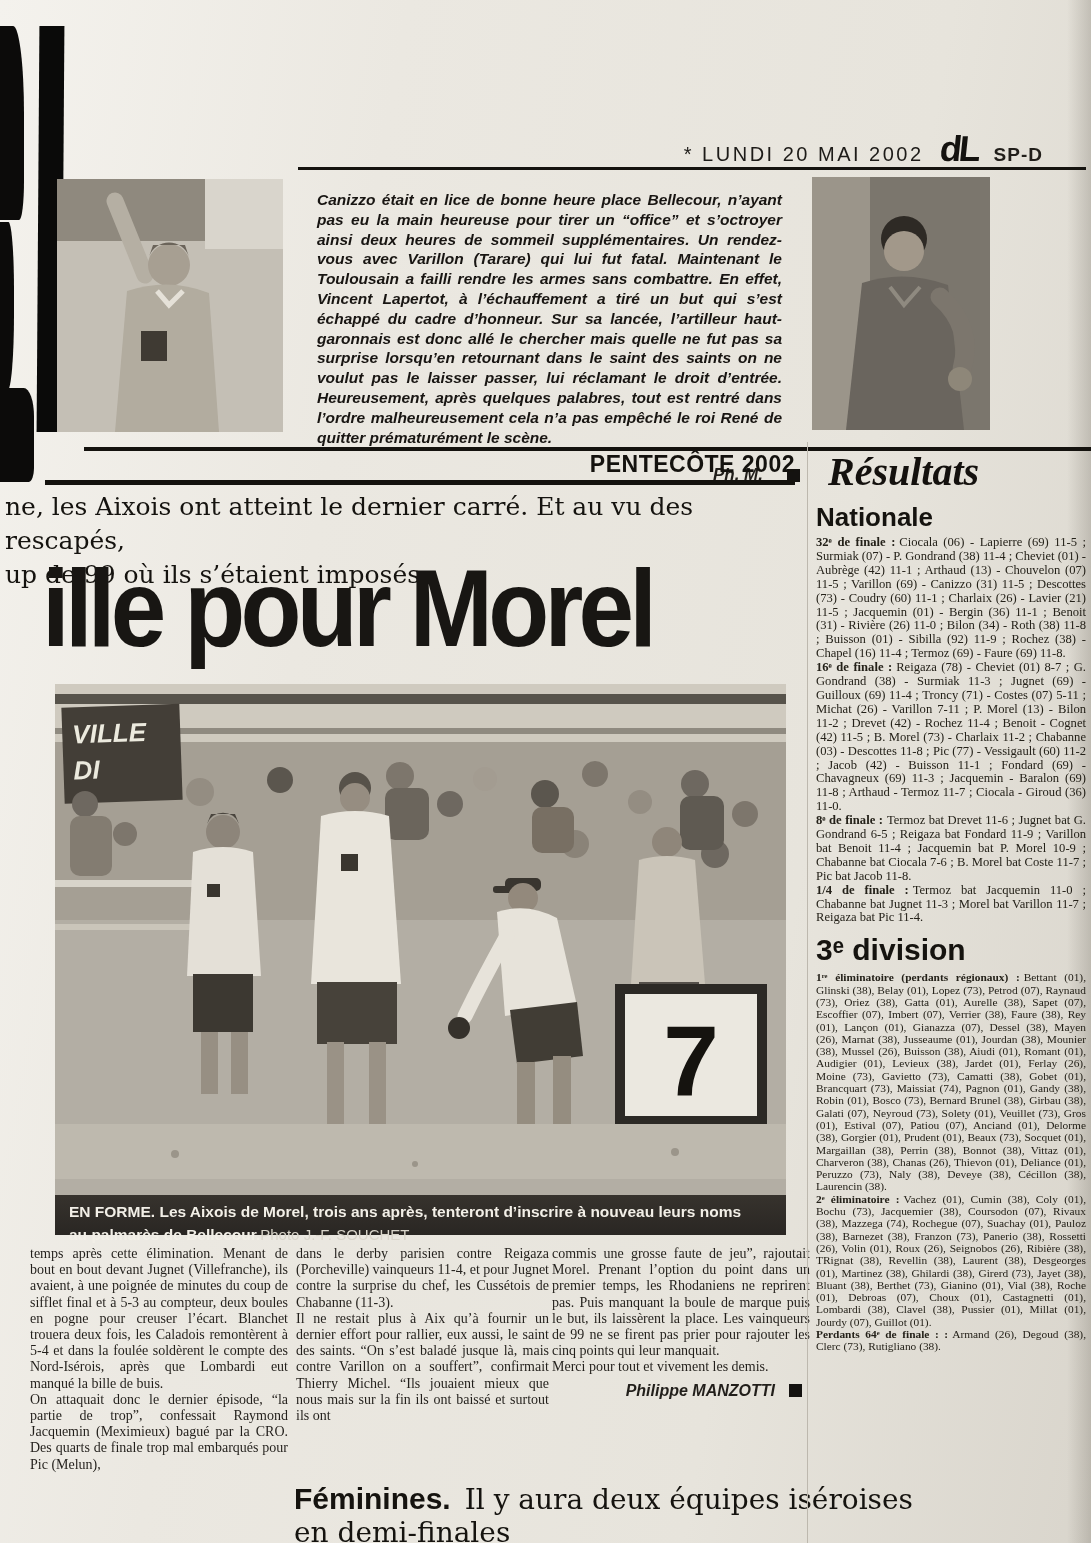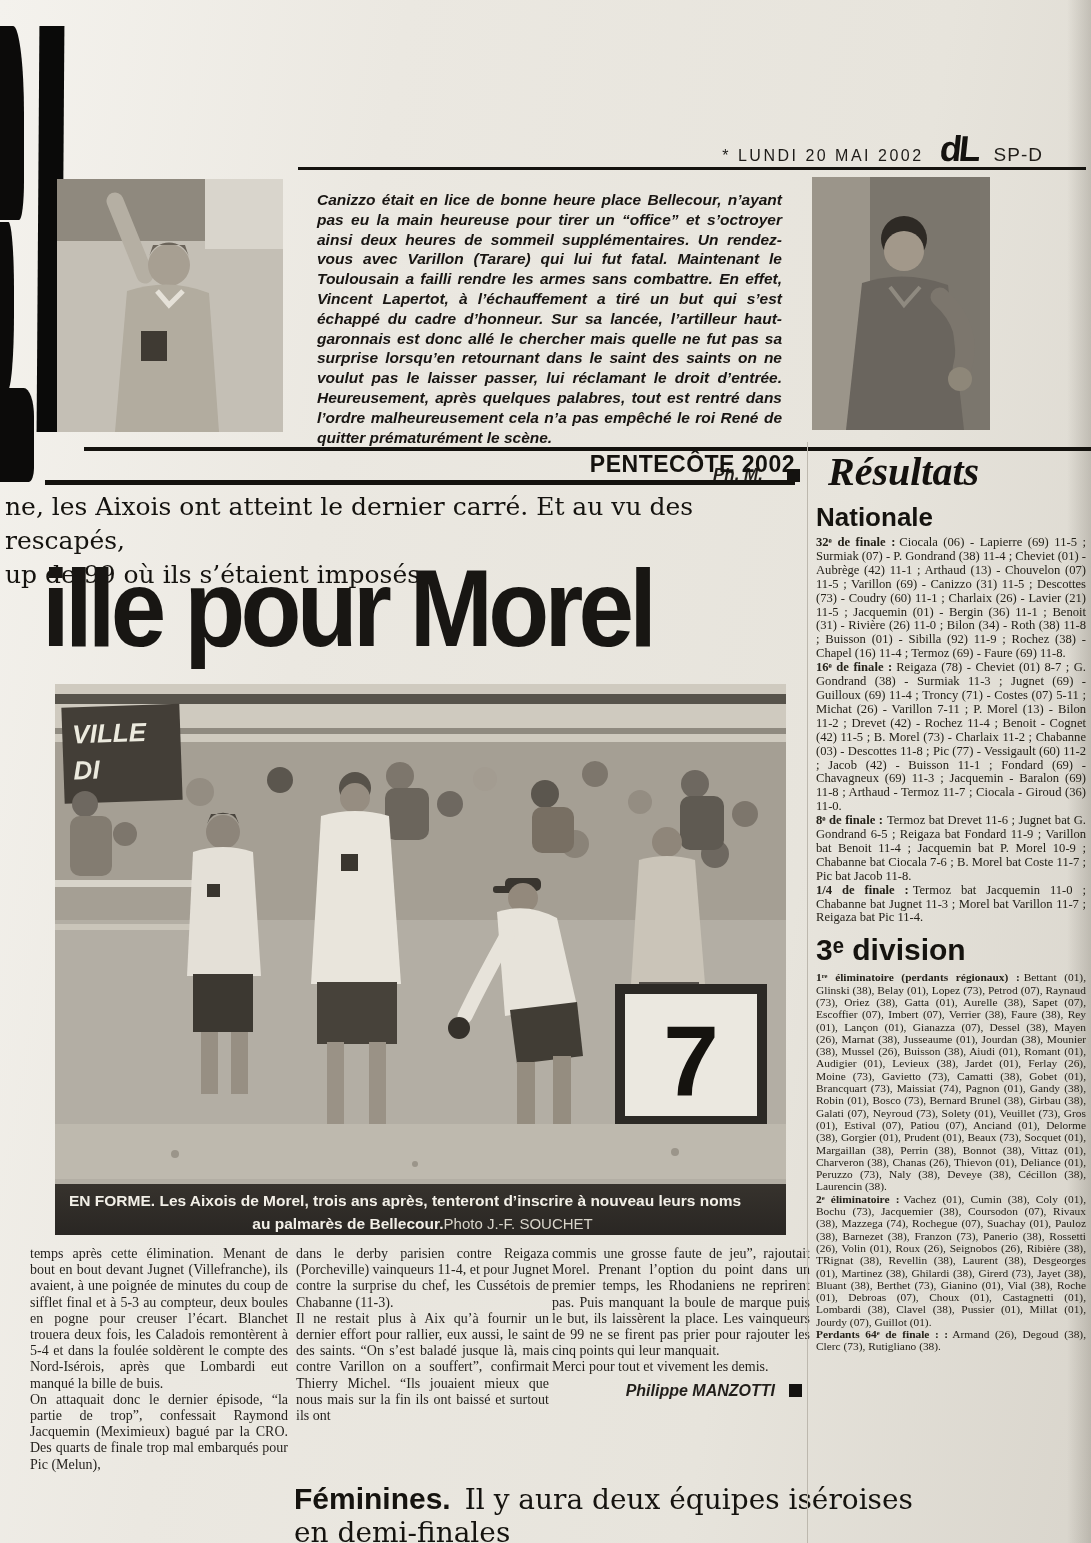--- a/index.html
+++ b/index.html
@@ -11,23 +11,23 @@
         background:linear-gradient(90deg,rgba(0,0,0,0),rgba(110,105,95,.28));}
   
   .blob{background:#0c0b0a;}
   .blob1{left:0;top:26px;width:24px;height:194px;border-radius:0 45% 20% 0;}
   .blob2{left:0;top:222px;width:14px;height:168px;border-radius:0 40% 45% 0;}
   .blob3{left:0;top:388px;width:34px;height:94px;border-radius:0 30% 15% 0;}
   .scanbar{left:38px;top:26px;width:25px;height:406px;background:#0a0a09;transform:rotate(.4deg);}
   
   .masthead{top:128px;right:48px;display:flex;align-items:baseline;gap:16px;
         font-family:"Liberation Sans","DejaVu Sans",sans-serif;}
-  .dateline{font-size:16px;letter-spacing:2.5px;color:#1d1b18;}
+  .dateline{font-size:20px;letter-spacing:2.5px;color:#1d1b18;}
   .dl-logo{font-size:36px;font-weight:700;letter-spacing:-3px;transform:skewX(-6deg);color:#14120f;}
-  .edition{font-size:19px;font-weight:400;letter-spacing:1px;}
+  .edition{font-size:19px;font-weight:700;letter-spacing:1px;}
   .masthead-rule{top:167px;left:298px;width:788px;height:3px;background:#15130f;}
   
   .photo-frame{background:#b9b4aa;box-shadow:0 0 0 1px #9a958b inset;}
   .photo-left{left:57px;top:179px;width:226px;height:253px;}
   .photo-right{left:812px;top:177px;width:178px;height:253px;}
   
   .lapertot{left:299px;top:172px;width:501px;}
   .lapertot h2{margin:0 0 8px;font:italic 700 30px/1.1 "Liberation Serif","DejaVu Serif",serif;
         text-align:center;letter-spacing:.5px;color:#171411;}
   .lapertot p{margin:18px;font:italic 700 15.5px/19.8px "Liberation Sans","DejaVu Sans",sans-serif;
@@ -40,25 +40,25 @@
   .banner{left:480px;top:451px;width:315px;text-align:right;
         font:700 23px "Liberation Sans","DejaVu Sans",sans-serif;letter-spacing:.5px;color:#14120e;}
   .rule-b{left:45px;top:480px;width:750px;height:5px;background:#14120e;}
   
   .subhead{left:5px;top:490px;width:806px;font:400 25px/34px "DejaVu Serif",serif;color:#15130f;}
   .headline{left:42px;top:552px;width:800px;font:700 103px/1.04 "Liberation Sans","DejaVu Sans",sans-serif;
         letter-spacing:-5px;transform:scale(.97,1.06);transform-origin:left top;color:#181613;white-space:nowrap;}
   
   .main-photo{left:55px;top:684px;width:731px;height:551px;background:#b3aea4;}
   .main-photo svg{position:absolute;top:0;left:0;}
-  .caption{position:absolute;left:0;bottom:0;width:731px;height:51px;box-sizing:border-box;
+  .caption{position:absolute;left:0;bottom:0;width:731px;height:40px;box-sizing:border-box;
         background:linear-gradient(rgba(44,40,35,.92),rgba(34,31,28,.95));
         color:#f2efe7;padding:5px 10px 4px 14px;
         font:700 15.5px/23px "Liberation Sans","DejaVu Sans",sans-serif;}
-  .cap-row2{display:flex;justify-content:center;}
+  .cap-row2{display:flex;justify-content:flex-start;}
   .credit{font-weight:400;color:#d9d5ca;font-size:15px;}
   
   .col{top:1246px;font:400 14px/16.2px "Liberation Serif","DejaVu Serif",serif;
         text-align:justify;color:#221f1b;}
   .col p{margin:0;}
   .col1{left:30px;width:258px;font-family:Liberation Serif, serif;}
   .col2{left:296px;width:253px;}
   .col3{left:552px;width:258px;}
   .art-byline{display:flex;justify-content:flex-end;align-items:center;gap:14px;margin-top:6px;
         font:italic 700 16px "Liberation Sans","DejaVu Sans",sans-serif;padding-right:8px;}

